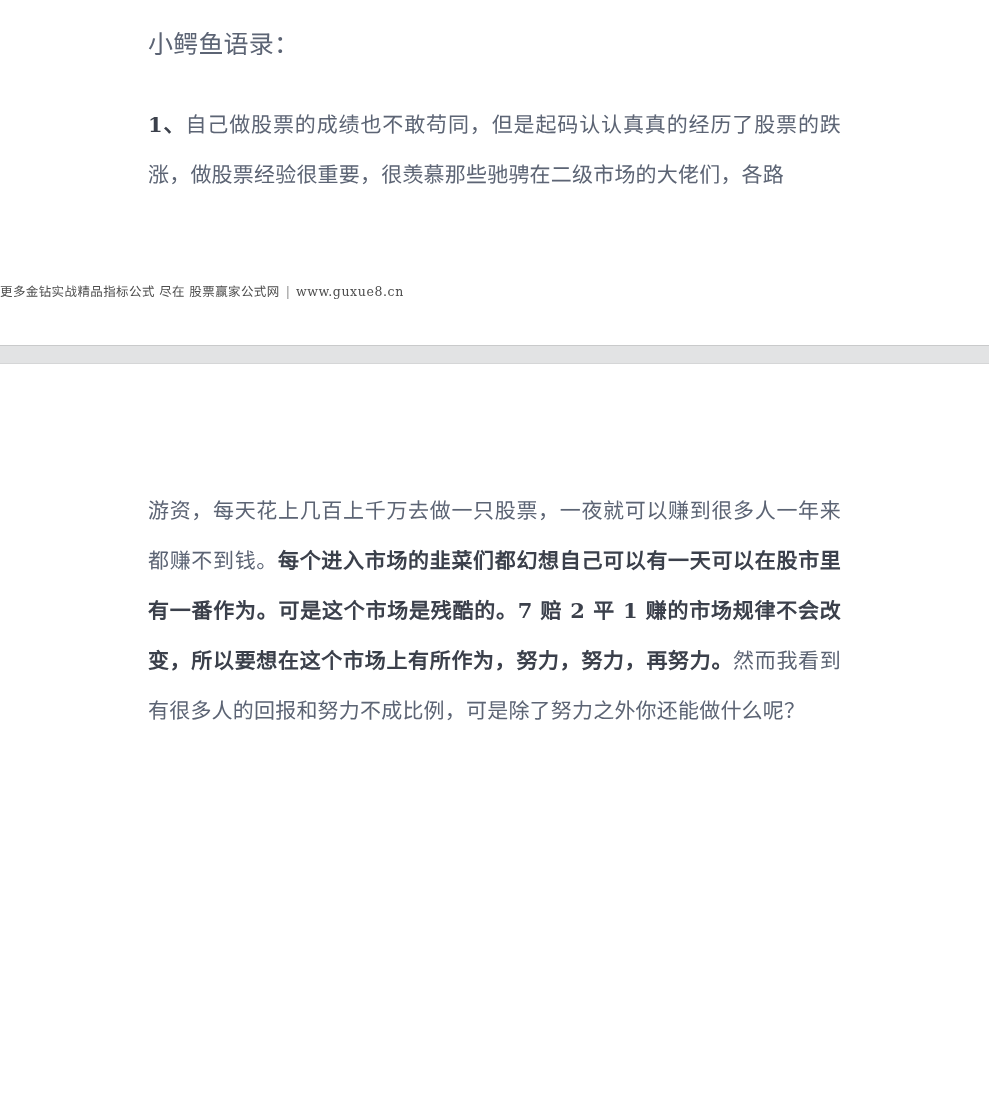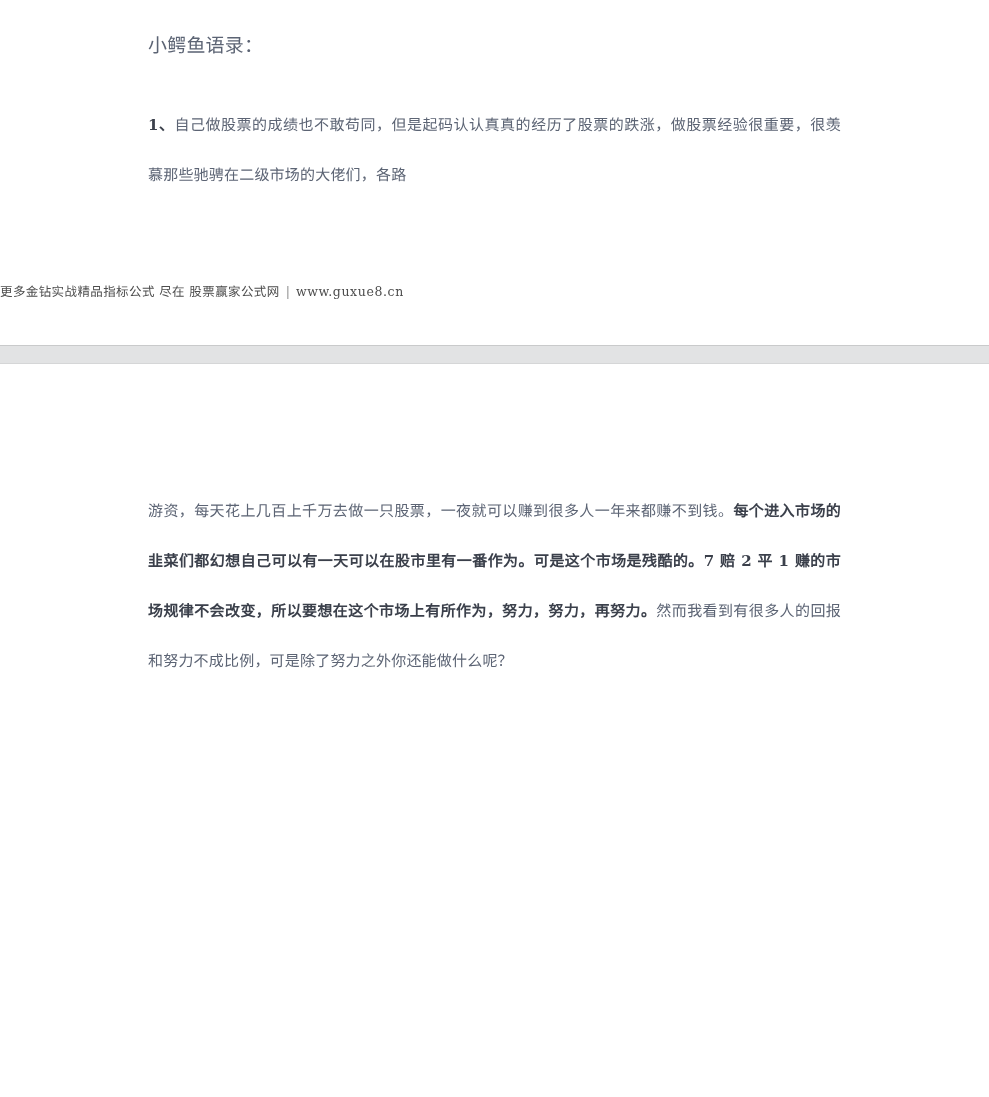--- a/index.html
+++ b/index.html
@@ -45,30 +45,30 @@
     height: 19px;
     background: #e2e3e4;
     border-top: 1px solid #c9cacb;
     border-bottom: 1px solid #d5d6d7;
     box-sizing: border-box;
   }
 
   
   .para {
     margin: 0;
-    font-size: 15px;
+    font-size: 21px;
     line-height: 50px;
     letter-spacing: 0.2px;
     text-align: justify;
     text-justify: inter-ideograph;
     color: #5c6474;
     font-weight: 400;
   }
   .para.heading-line {
-    font-size: 19px;
+    font-size: 25px;
     line-height: 34px;
   }
 
   .t-light {
     color: #5c6474;
     font-weight: 400;
   }
   .t-strong {
     color: #3b404b;
     font-weight: 700;

